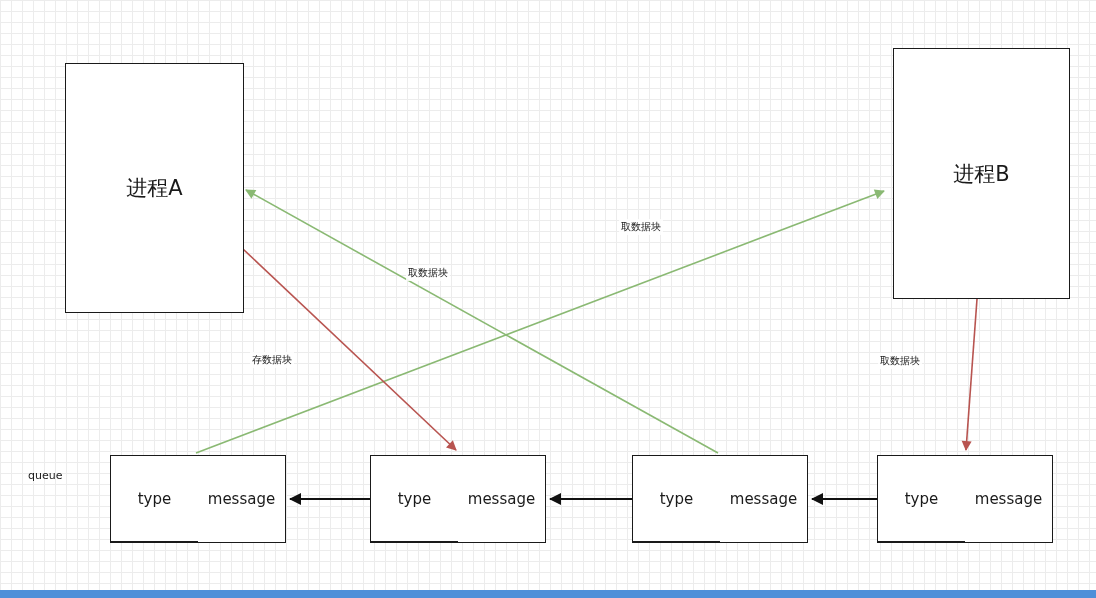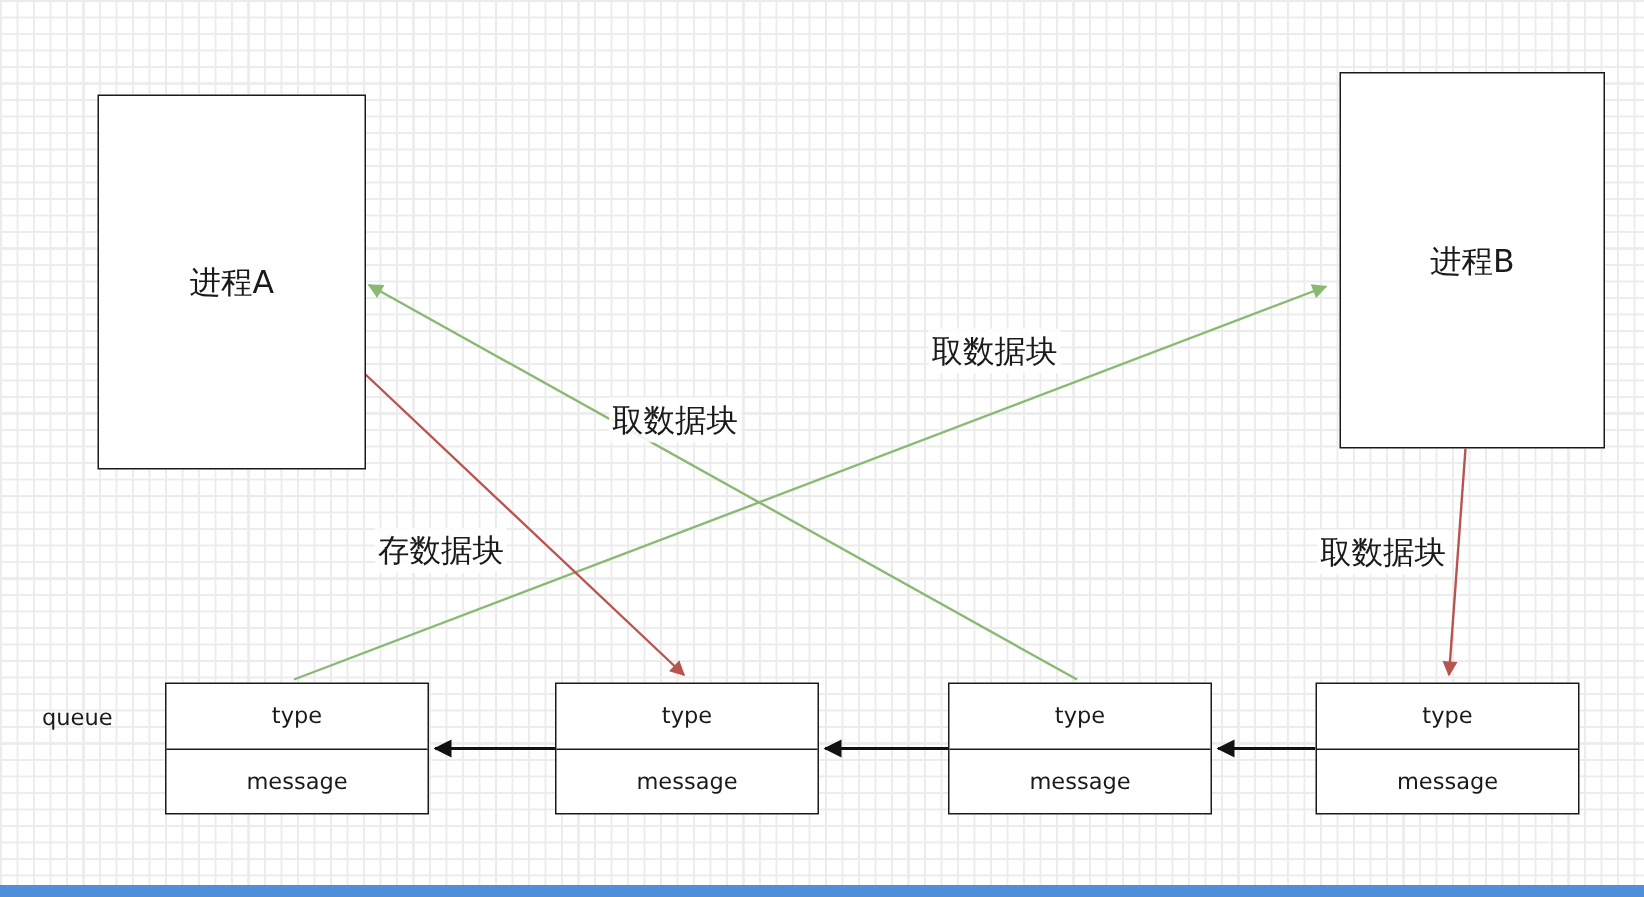--- a/index.html
+++ b/index.html
@@ -48,52 +48,51 @@
 
   .qnode {
     position: absolute;
     top: 455px;
     width: 176px;
     height: 88px;
     background: #ffffff;
     border: 1.5px solid #1a1a1a;
     box-sizing: border-box;
     display: flex;
-    flex-direction: column;
     font-size: 15px;
   }
   .qnode .cell {
     flex: 1;
     display: flex;
     align-items: center;
     justify-content: center;
   }
   .qnode .cell.type { border-bottom: 1.5px solid #1a1a1a; }
   .q1 { left: 110px; }
   .q2 { left: 370px; }
   .q3 { left: 632px; }
   .q4 { left: 877px; }
 
   .edge-label {
     position: absolute;
-    font-size: 21px;
+    font-size: 10px;
     white-space: nowrap;
     background: rgba(255,255,255,0.85);
     padding: 1px 2px;
   }
   .lbl-green-b  { left: 619px; top: 219px; }
   .lbl-green-a  { left: 406px; top: 265px; }
   .lbl-red-store{ left: 250px; top: 352px; }
   .lbl-red-take { left: 878px; top: 353px; }
 
   .queue-label {
     position: absolute;
     left: 28px;
     top: 469px;
-    font-size: 15px;
+    font-size: 11px;
     text-align: right;
   }
   .scrollbar {
     position: absolute;
     left: 0;
     bottom: 0;
     width: 1096px;
     height: 8px;
     background: var(--scrollbar, #4e8fd9);
   }

